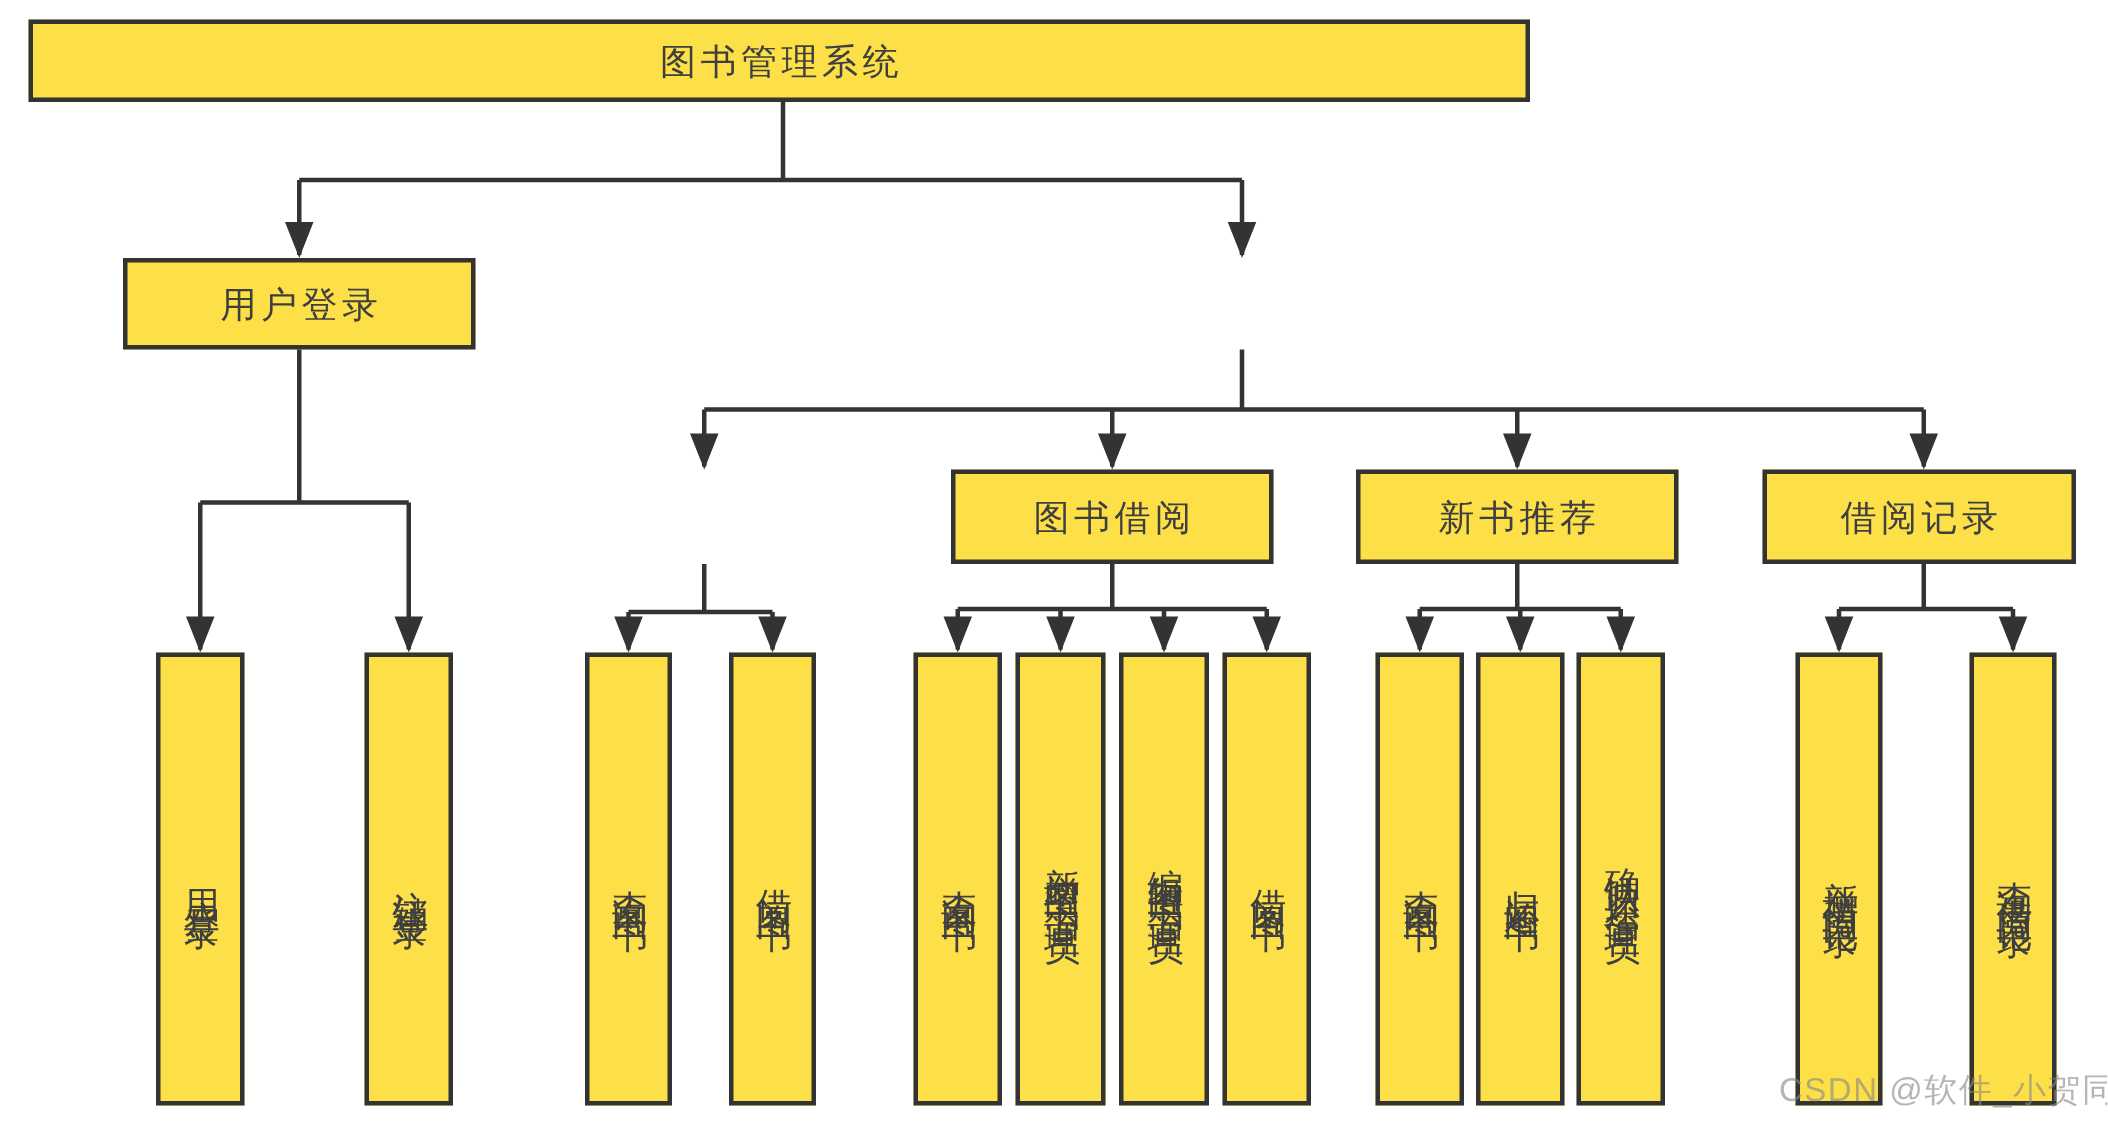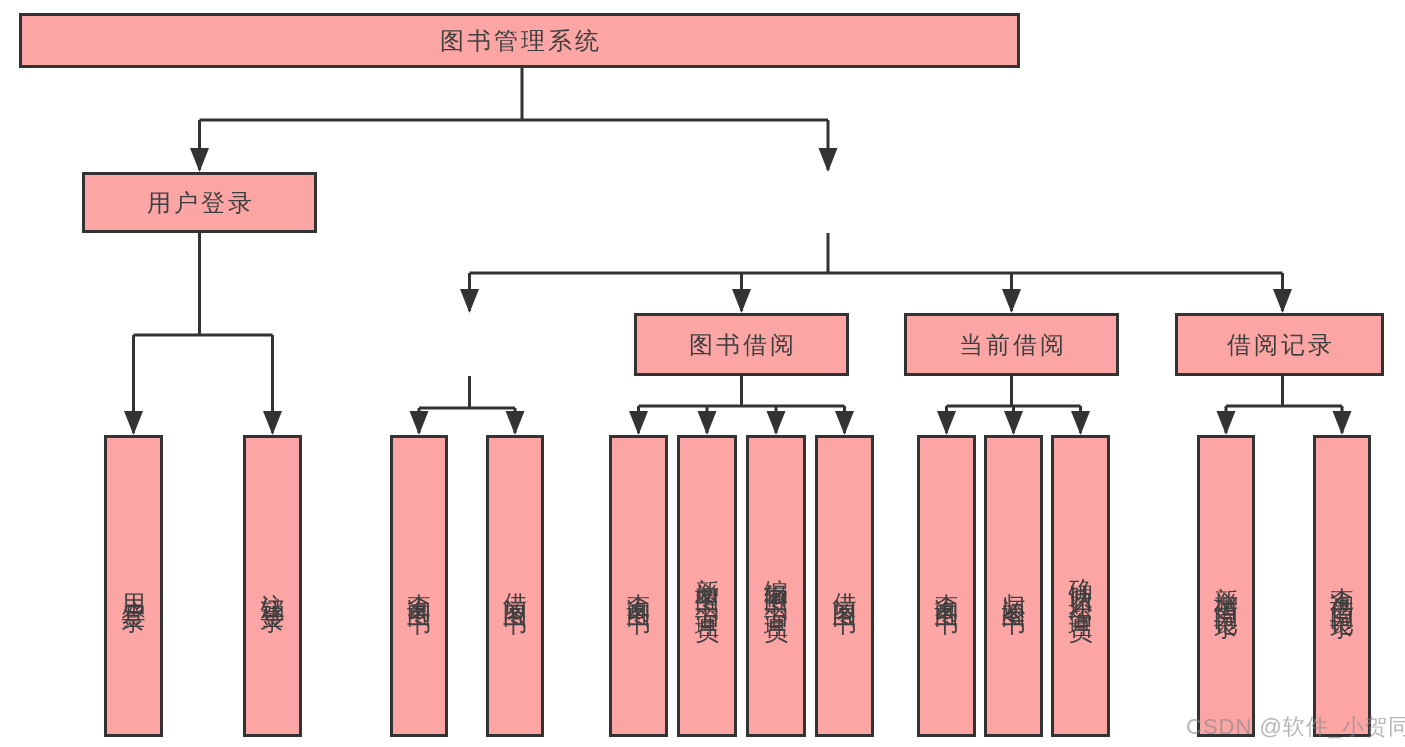--- a/index.html
+++ b/index.html
@@ -18,21 +18,21 @@
   .connector-layer {
     position: absolute;
     left: 0;
     top: 0;
     pointer-events: none;
     z-index: 3;
   }
   .node {
     position: absolute;
     box-sizing: border-box;
-    background: #fca5a5;
+    background: #fde047;
     border: 3px solid #333333;
     color: #3f3f3f;
     display: flex;
     align-items: center;
     justify-content: center;
     z-index: 2;
   }
   .hbox {
     font-size: 24px;
     letter-spacing: 3px;
@@ -97,21 +97,21 @@
       <polygon points="1216.5,411 1235.5,411 1226,435"></polygon>
       <polygon points="1332.5,411 1351.5,411 1342,435"></polygon>
     </g>
   </svg>
 
   <div class="node hbox root-box" style="left:19px; top:13px; width:1001px; height:55px;">图书管理系统</div>
 
   <div class="node hbox" style="left:82px; top:172px; width:235px; height:61px;">用户登录</div>
 
   <div class="node hbox" style="left:634px; top:313px; width:215px; height:63px;">图书借阅</div>
-  <div class="node hbox" style="left:904px; top:313px; width:215px; height:63px;">当前借阅</div>
+  <div class="node hbox" style="left:904px; top:313px; width:215px; height:63px;">新书推荐</div>
   <div class="node hbox" style="left:1175px; top:313px; width:209px; height:63px;">借阅记录</div>
 
   <div class="node vbox" style="left:104px; top:435px; width:59px; height:302px;">用户登录</div>
   <div class="node vbox" style="left:243px; top:435px; width:59px; height:302px;">注销登录</div>
 
   <div class="node vbox" style="left:390px; top:435px; width:58px; height:302px;">查询图书</div>
   <div class="node vbox" style="left:486px; top:435px; width:58px; height:302px;">借阅图书</div>
 
   <div class="node vbox" style="left:609px; top:435px; width:59px; height:302px;">查询图书</div>
   <div class="node vbox" style="left:677px; top:435px; width:60px; height:302px;">新增图书（管理员）</div>

